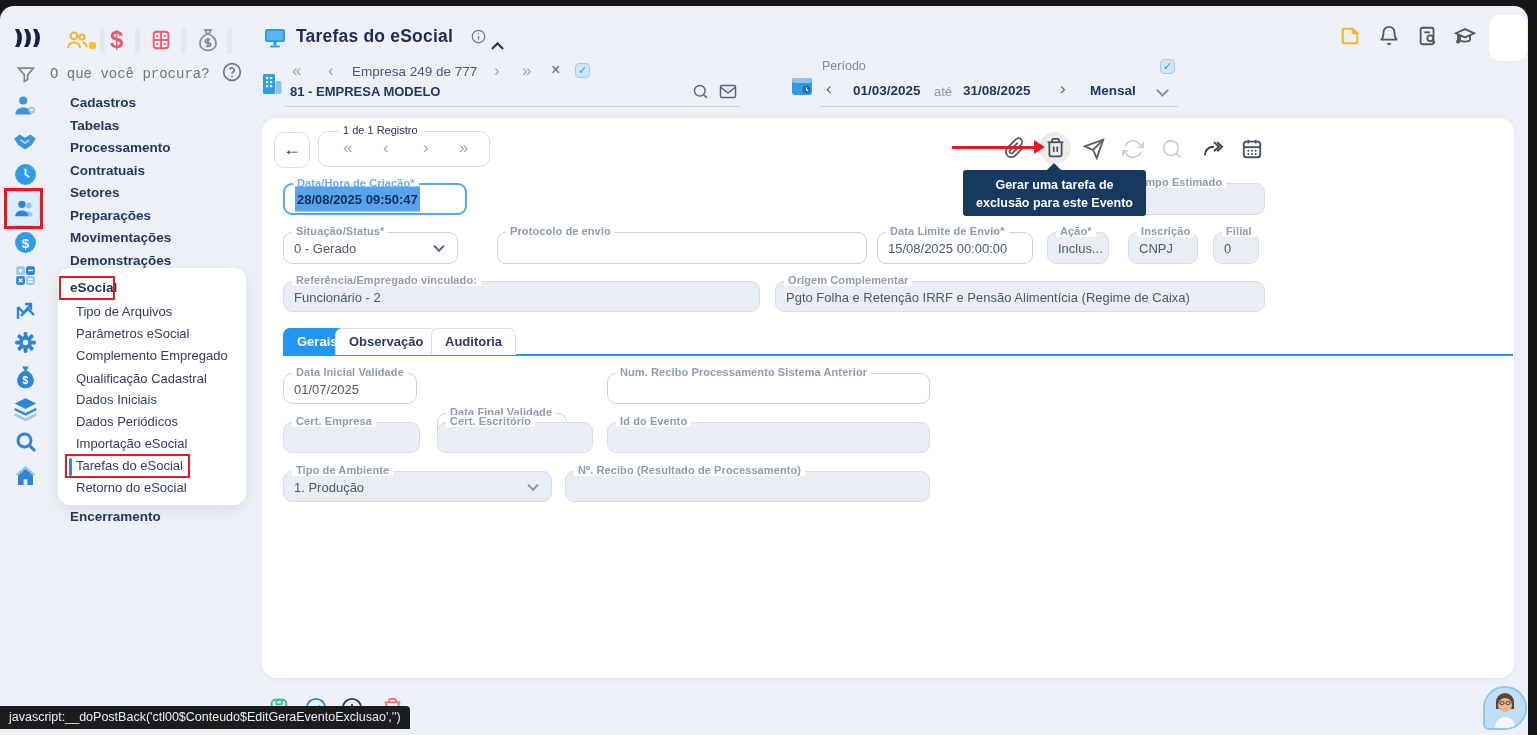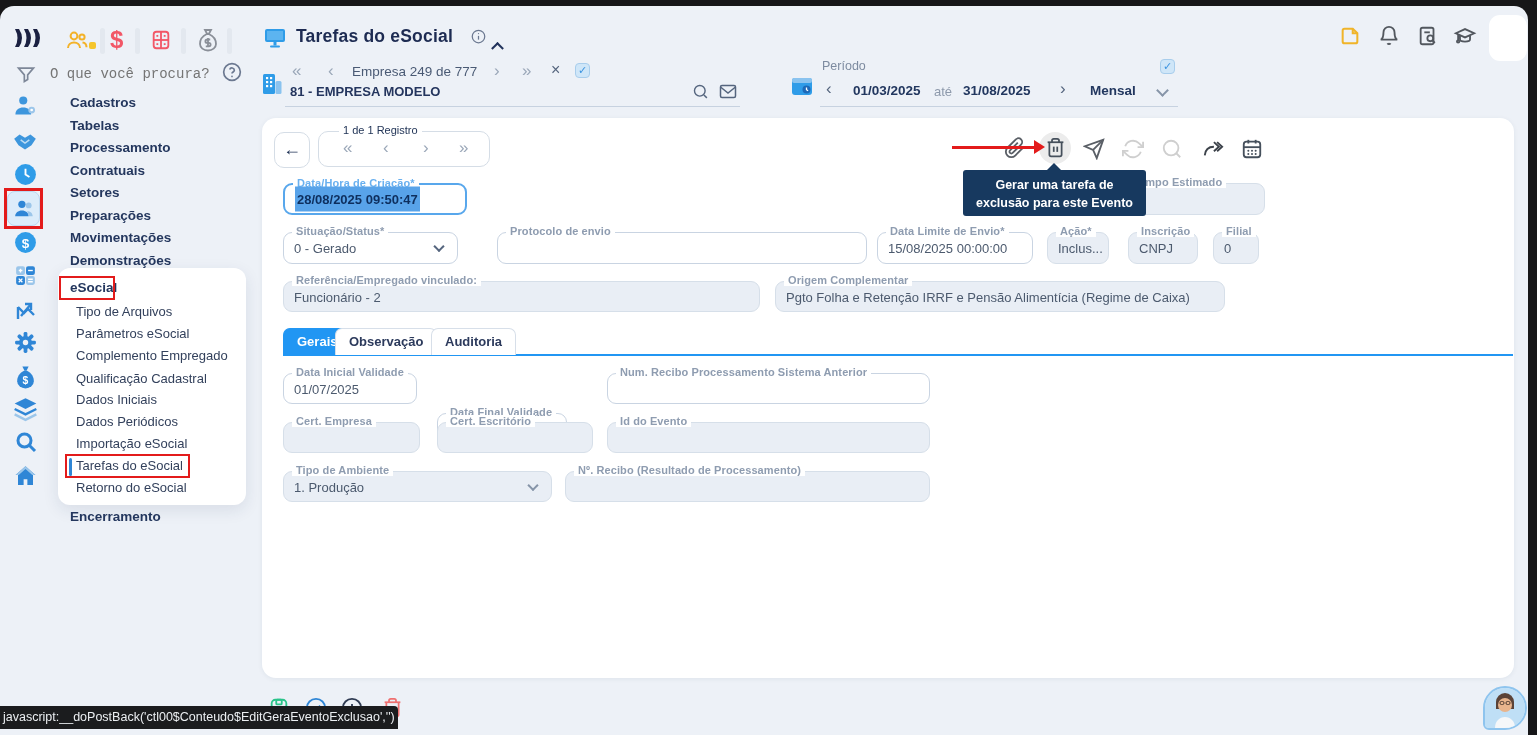--- a/index.html
+++ b/index.html
@@ -429,21 +429,21 @@
   </div>
   <div class="fld dis" style="left:1213px;top:232px;width:46px;height:32px;">
     <span class="fl">Filial</span>
     <span class="fv">0</span>
   </div>
 
   <div class="fld dis" style="left:283px;top:281px;width:477px;height:31px;">
     <span class="fl">Referência/Empregado vinculado:</span>
     <span class="fv">Funcionário - 2</span>
   </div>
-  <div class="fld dis" style="left:775px;top:281px;width:450px;height:31px;">
+  <div class="fld dis" style="left:775px;top:281px;width:490px;height:31px;">
     <span class="fl">Origem Complementar</span>
     <span class="fv">Pgto Folha e Retenção IRRF e Pensão Alimentícia (Regime de Caixa)</span>
   </div>
 
   <div class="tab active icon-btn" style="left:283px;">Gerais</div>
   <div class="tab icon-btn" style="left:335px;">Observação</div>
   <div class="tab icon-btn" style="left:431px;">Auditoria</div>
   <div class="abs" style="left:283px;top:354px;width:1230px;height:2px;background:#2196f3;z-index:2;"></div>
 
   <div class="fld" style="left:283px;top:373px;width:134px;height:31px;">
@@ -504,21 +504,21 @@
   </div>
   <div class="abs icon-btn" style="left:382px;top:697px;z-index:11;">
     <svg width="21" height="21" viewBox="0 0 24 24" fill="none" stroke="#ef7070" stroke-width="2">
         <polyline points="3 6 5 6 21 6"></polyline>
         <path d="M19 6v14a2 2 0 0 1-2 2H7a2 2 0 0 1-2-2V6m3 0V4a2 2 0 0 1 2-2h4a2 2 0 0 1 2 2v2"></path>
         <line x1="10" y1="11" x2="10" y2="17"></line>
         <line x1="14" y1="11" x2="14" y2="17"></line>
       </svg>
   </div>
 
-  <div class="abs" style="left:0;top:706px;height:23px;background:#1b1c1e;color:#eceff2;font-size:12.5px;line-height:23px;padding:0 3px;border-radius:0 4px 0 0;z-index:12;white-space:nowrap;">javascript:__doPostBack('ctl00$Conteudo$EditGeraEventoExclusao','')</div>
+  <div class="abs" style="left:0;top:706px;height:23px;background:#1b1c1e;color:#eceff2;font-size:12.5px;line-height:23px;padding:0 9px;border-radius:0 4px 0 0;z-index:12;white-space:nowrap;">javascript:__doPostBack('ctl00$Conteudo$EditGeraEventoExclusao','')</div>
 
   <div class="abs icon-btn" style="left:1483px;top:686px;width:44px;height:44px;border:2px solid #8ec4ee;border-radius:50% 50% 50% 6px;background:#cfe7fa;overflow:hidden;z-index:12;">
     <svg width="40" height="40" viewBox="0 0 40 40">
         <rect width="40" height="40" fill="#bfdff6"></rect>
         <path d="M11 14a9 9 0 0 1 18 0v7h-18z" fill="#5b4338"></path>
         <circle cx="20" cy="17" r="7" fill="#e8b48c"></circle>
         <rect x="15" y="13.5" width="4" height="3" rx="1.4" fill="none" stroke="#4a382f" stroke-width="1"></rect>
         <rect x="21" y="13.5" width="4" height="3" rx="1.4" fill="none" stroke="#4a382f" stroke-width="1"></rect>
         <path d="M10 40c0-7 4.5-11 10-11s10 4 10 11z" fill="#f5f7f9"></path>
       </svg>

